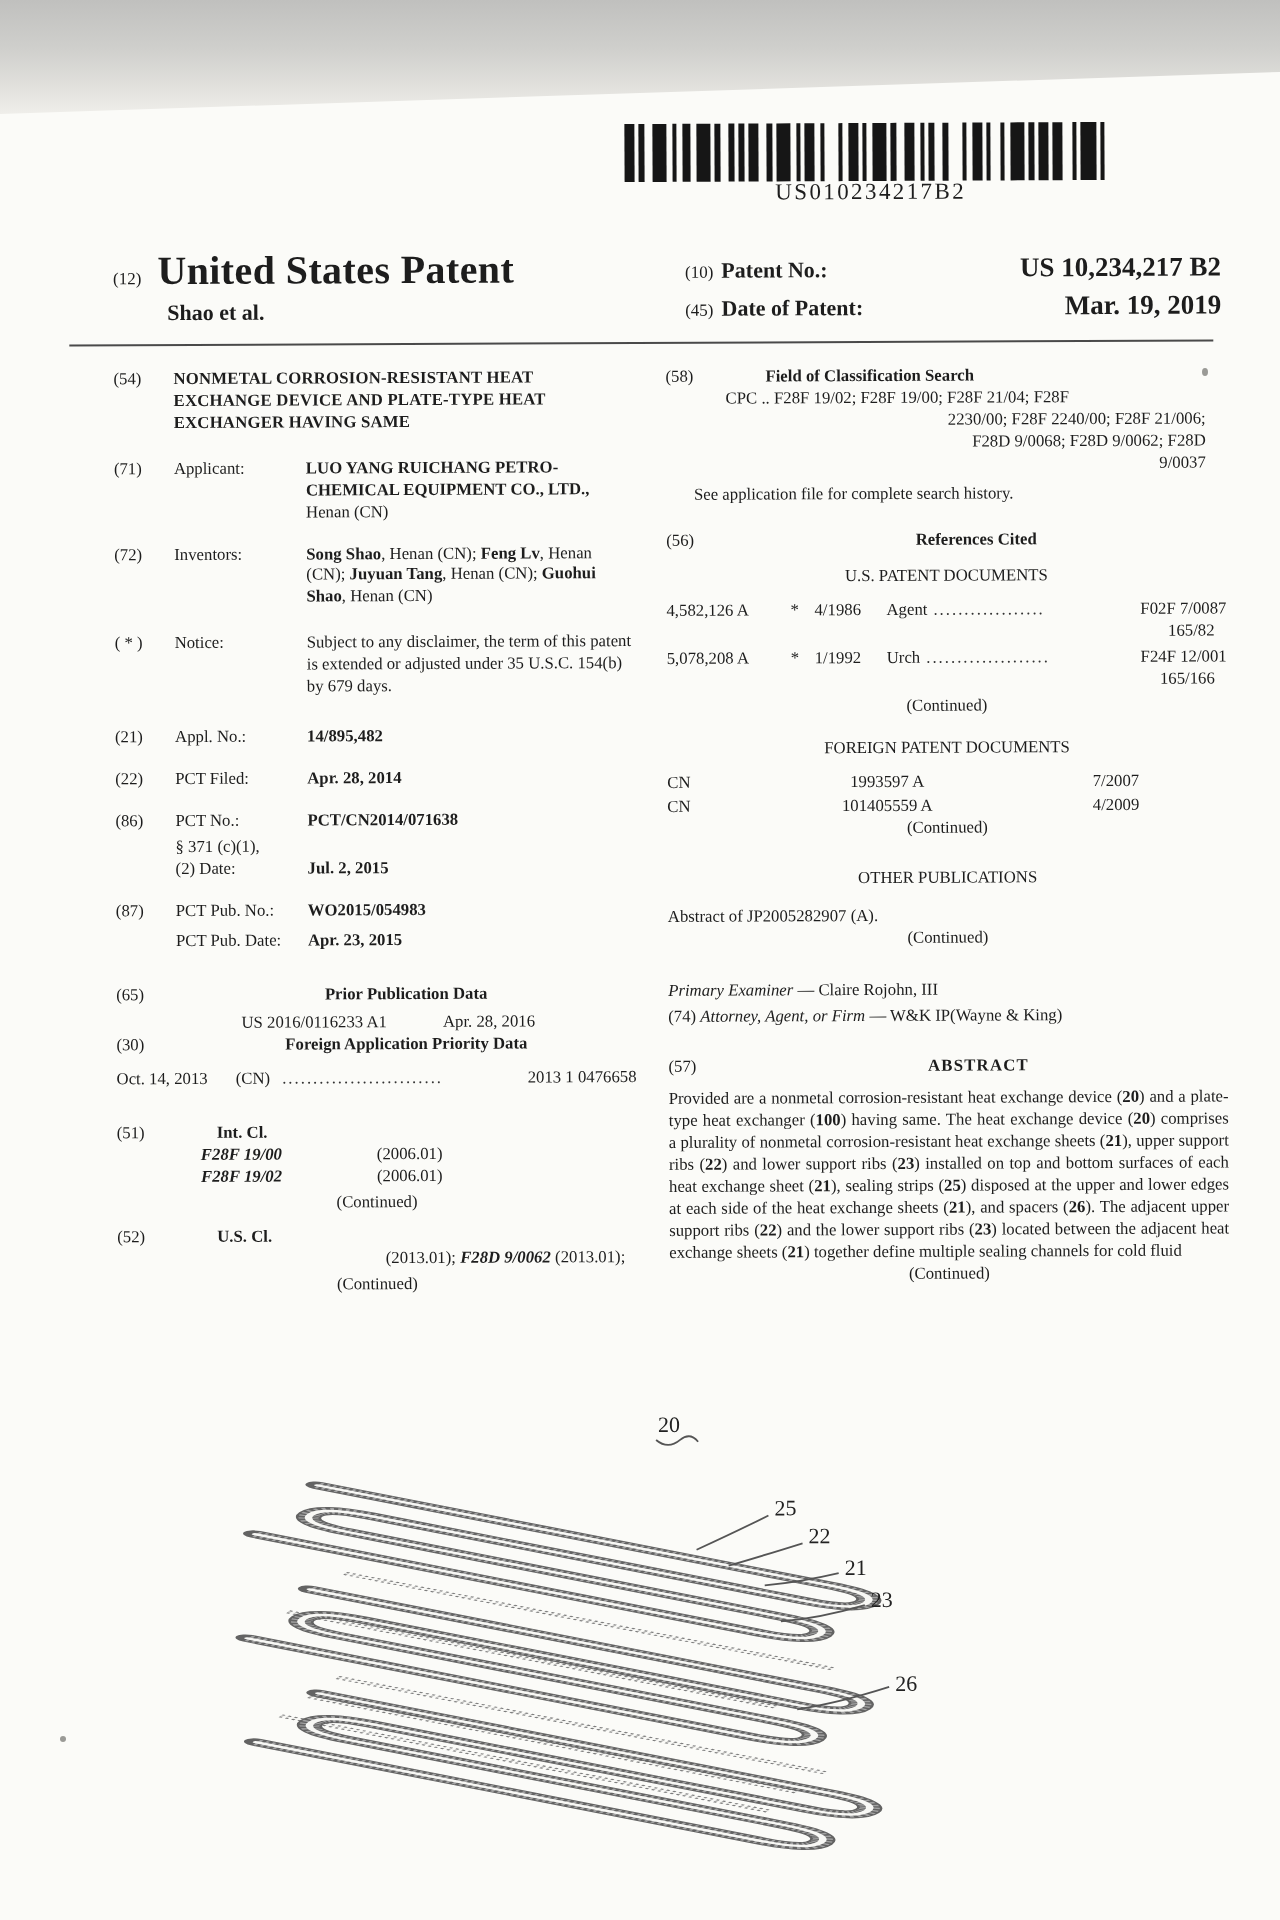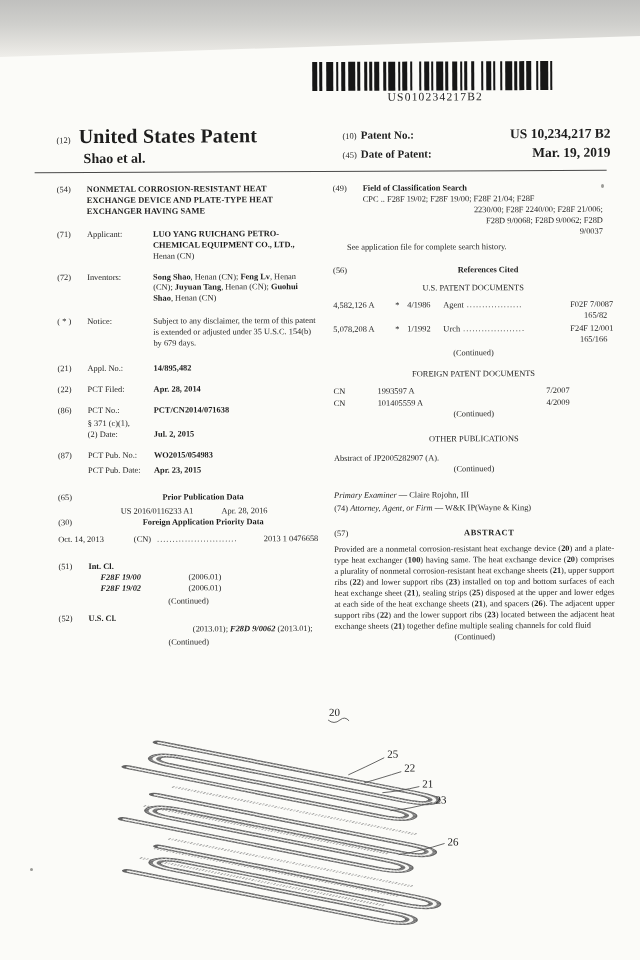--- a/index.html
+++ b/index.html
@@ -16,67 +16,67 @@
 
   
   .barcode { position:absolute; left:314px; top:62px; width:246px; }
   .bars { display:flex; height:29px; align-items:stretch; }
   .bc-text { text-align:center; font-size:11.5px; letter-spacing:1.2px; margin-top:0px; }
 
   
   .hdr { position:absolute; left:58px; top:124px; width:554px; display:flex; justify-content:space-between; }
   .knum { font-size:8.5px; }
   .htitle { font-size:20px; font-weight:bold; letter-spacing:.2px; margin-left:4px; }
-  .hauthor { font-size:14px; font-weight:bold; margin:3px 0 0 27px; }
+  .hauthor { font-size:11px; font-weight:bold; margin:3px 0 0 27px; }
   .hdr-r { width:268px; padding-top:3px; }
   .hrow { display:flex; align-items:baseline; margin-bottom:3px; }
   .hlabel { font-size:11px; font-weight:bold; margin-left:4px; }
   .hval { font-size:13.5px; font-weight:bold; margin-left:auto; }
   .rule { position:absolute; left:36px; top:171px; width:572px; border-top:1.3px solid #4a4a4a; }
 
   
   .cols { position:absolute; left:58px; top:184px; width:556px; display:flex; gap:16px; font-size:8.4px; line-height:1.3; }
   .col-l { width:260px; }
   .col-r { width:280px; }
 
   .fr { display:flex; align-items:flex-start; }
   .fnum { width:30px; flex:none; }
   .flab { width:66px; flex:none; }
   .fval { flex:1; }
   .fvb { flex:1; font-weight:bold; }
   .f54t { flex:1; font-weight:bold; letter-spacing:.1px; }
   .fhead { flex:1; text-align:center; font-weight:bold; }
-  .fhead-l { font-weight:bold; }
+  .fhead-l { font-weight:bold;margin-left:20px; }
   .cont { text-align:center; margin-top:2px; }
 
   .mb12{margin-bottom:12px}.mb10{margin-bottom:10px}
   .mb8{margin-bottom:8px}.mb6{margin-bottom:6px}.mb4{margin-bottom:4px}
   .mb16{margin-bottom:16px}.mb14{margin-bottom:14px}.mb2{margin-bottom:2px}
 
   .fline65 { display:flex; gap:28px; justify-content:center; margin:4px 0 0 12px; }
   .fline30 { display:flex; margin-top:6px; white-space:nowrap; }
-  .fline30 .d1{margin-right:30px}.fline30 .d2{margin-right:6px}
+  .fline30 .d1{margin-right:14px}.fline30 .d2{margin-right:6px}
   .fline30 .dots{flex:1; overflow:hidden; letter-spacing:1px; color:#333;}
   .clrow { display:flex; margin-left:42px; }
   .ccode { width:88px; font-weight:bold; font-style:italic; }
   .cpcl1 { margin-left:42px; }
   .cpcl2 { margin-left:70px; text-align:right; padding-right:6px; }
 
   .cpcline { padding-left:30px; }
   .cpcline.r { text-align:right; padding-right:10px; }
   .note { padding-left:14px; margin-top:4px; }
 
   .ctr { text-align:center; }
   .usrow { display:flex; white-space:nowrap; margin-top:2px; }
   .u-num{width:62px}.u-star{width:12px}.u-date{width:36px}.u-name{}
   .u-dots{flex:1; overflow:hidden; letter-spacing:1px; margin:0 3px; color:#333;}
   .u-cls{}
   .usrow2 { text-align:right; padding-right:6px; }
   .fnrow { display:flex; margin-top:1px; }
-  .fn-c{width:44px}.fn-n{width:132px; text-align:left}.fn-d{width:60px; text-align:right}
+  .fn-c{width:44px}.fn-n{width:132px; text-align:center}.fn-d{width:60px; text-align:right}
   .exam { width:256px; margin-bottom:2px; }
   .attny { width:256px; }
   .abs { text-align:justify; margin-top:5px; }
 
   
   .fig { position:absolute; left:0; top:698px; width:640px; height:240px; }
   .s-edge { fill:none; stroke:#636363; stroke-width:11.5; stroke-linejoin:round; stroke-linecap:round; }
   .s-hatch { fill:none; stroke:#a3a3a3; stroke-width:9.2; stroke-dasharray:1.5 1.7; }
   .s-core { fill:none; stroke:#f8f8f5; stroke-width:3.4; stroke-linecap:round; }
   .rib-hatch { fill:none; stroke:#7e7e7e; stroke-width:5; stroke-dasharray:1.4 1.7; }
@@ -285,21 +285,21 @@
         <div class="fr">
           <span class="fnum">(52)</span>
           <span class="fhead-l">U.S. Cl.</span>
         </div>
         <div class="cpcl2">(2013.01); <b><i>F28D 9/0062</i></b> (2013.01);</div>
         <div class="cont">(Continued)</div>
       </div>
 
       <div class="col col-r">
         <div class="fr">
-          <span class="fnum">(49)</span>
+          <span class="fnum">(58)</span>
           <span class="fhead-l">Field of Classification Search</span>
         </div>
         <div class="cpcline">CPC .. F28F 19/02; F28F 19/00; F28F 21/04; F28F</div>
         <div class="cpcline r">2230/00; F28F 2240/00; F28F 21/006;</div>
         <div class="cpcline r">F28D 9/0068; F28D 9/0062; F28D</div>
         <div class="cpcline r">9/0037</div>
         <div class="note mb12">See application file for complete search history.</div>
 
         <div class="fr mb8">
           <span class="fnum">(56)</span>

